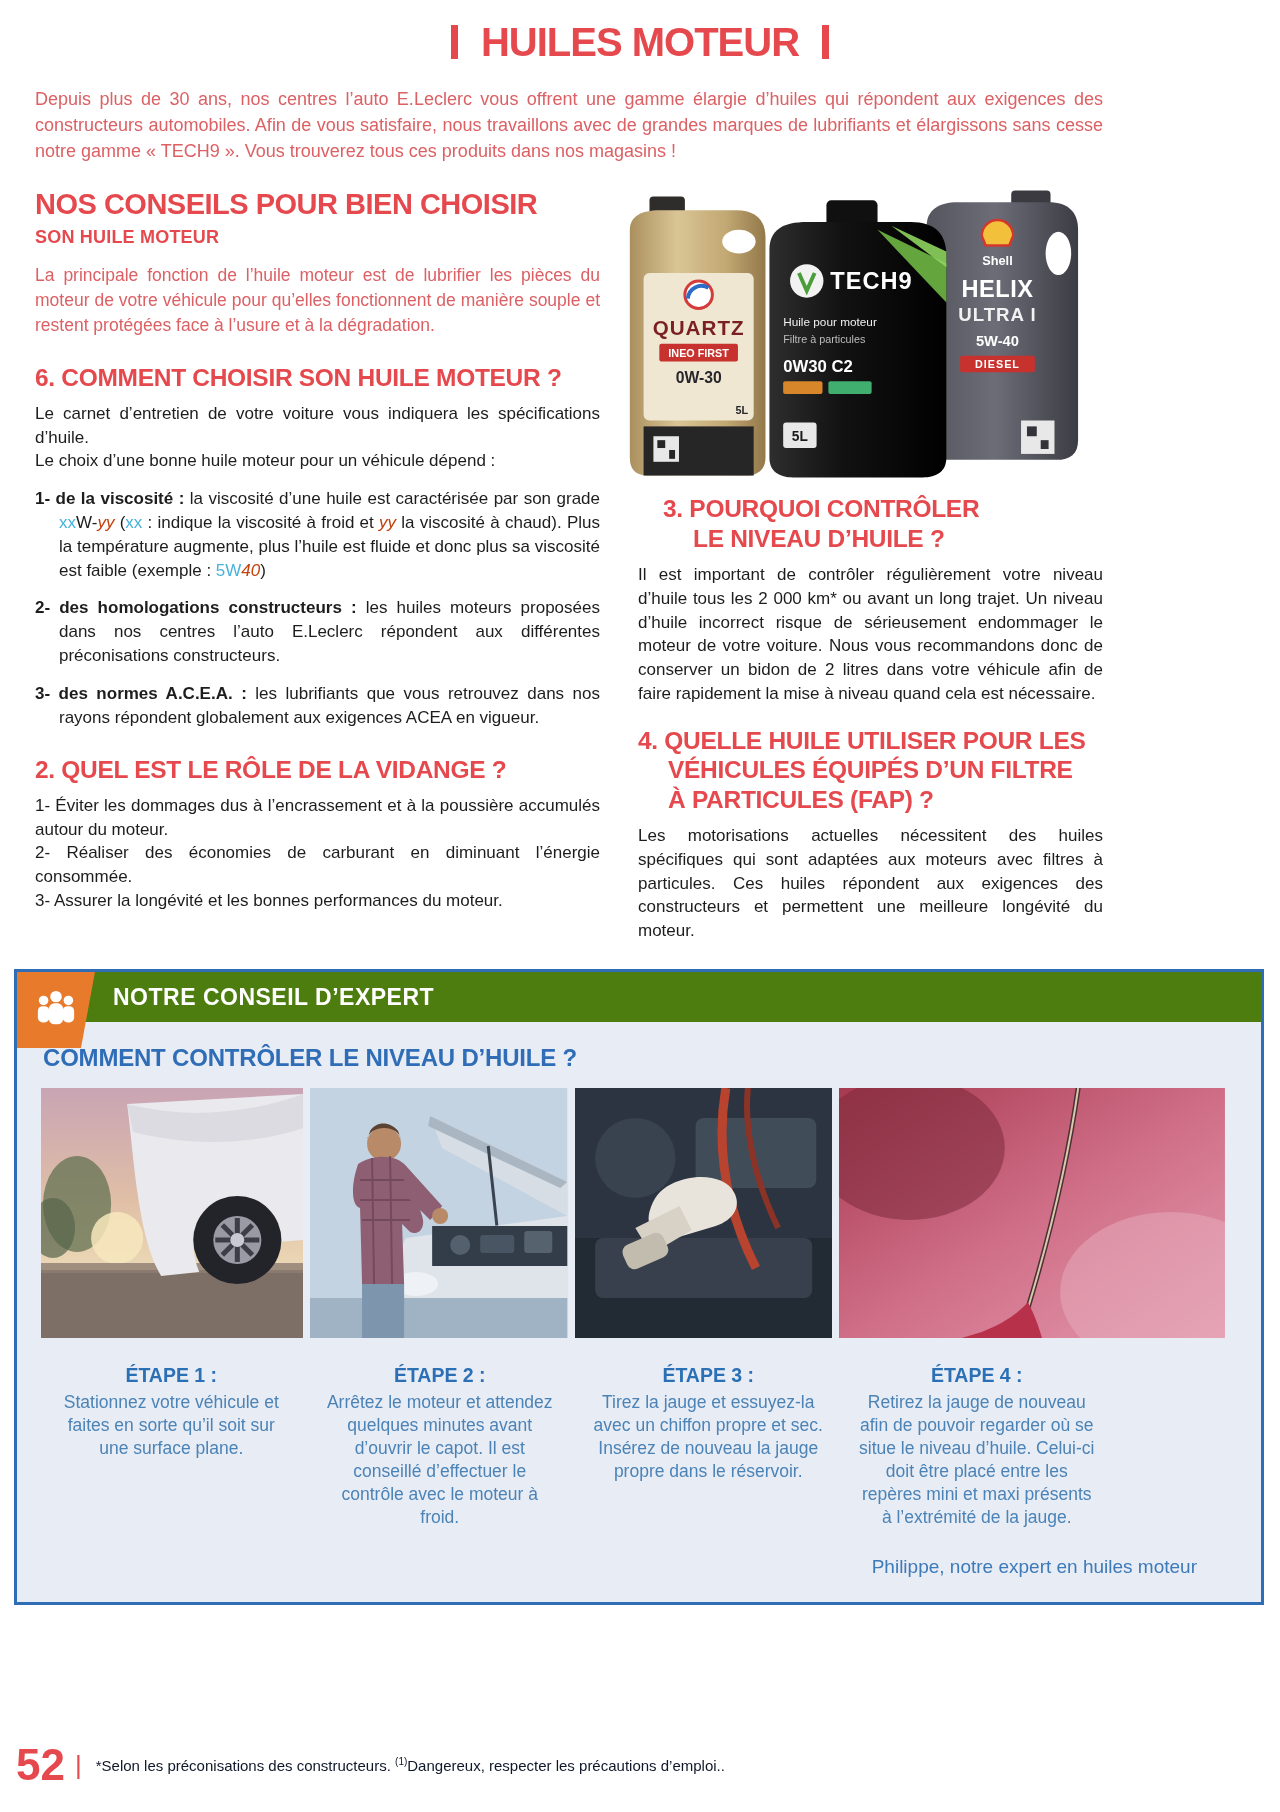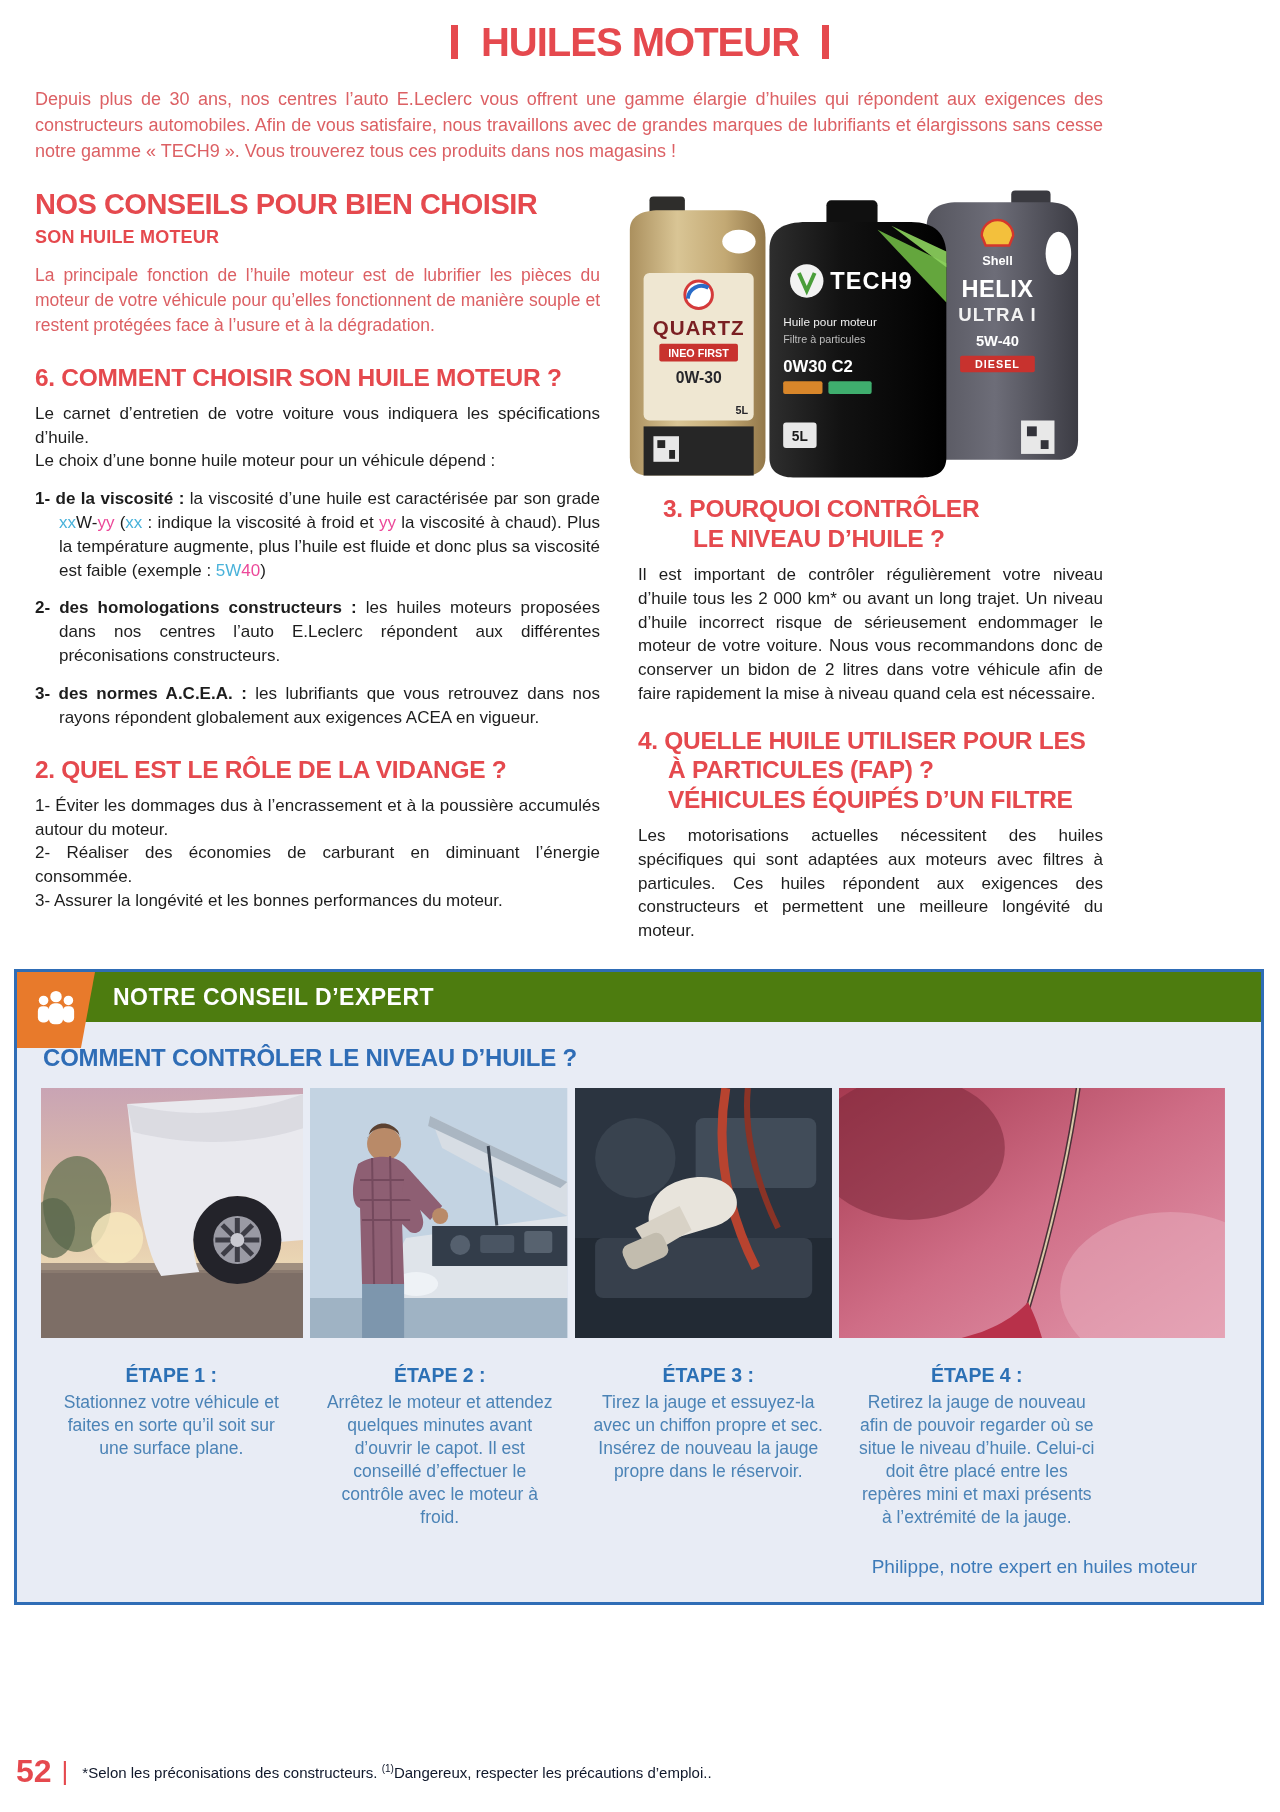--- a/index.html
+++ b/index.html
@@ -27,21 +27,21 @@
 
   .sec-title { color:#e5494e; font-size:24.5px; font-weight:bold; letter-spacing:-0.3px; margin-top:26px; line-height:1.2; }
   .sec-title .ind { display:block; padding-left:30px; }
   .sec-title.offset { margin-left:25px; }
 
   .body { font-size:17px; line-height:1.4; text-align:justify; margin-top:0; }
   .mt8 { margin-top:9px; }
   .mt14 { margin-top:14px; }
   .hang { padding-left:24px; text-indent:-24px; }
   .c-blue { color:#49b2da; }
-  .c-green { color:#ec4899; }
+  .c-green { color:#c2410c;font-style:italic; }
 
   
   .products-svg { display:block; width:462px; height:292px; margin-left:-18px; }
   .t-quartz { font-size:21px; font-weight:bold; fill:#7a1f22; letter-spacing:1px; }
   .t-ineo { font-size:11px; font-weight:bold; fill:#ffffff; }
   .t-grade1 { font-size:16px; font-weight:bold; fill:#26262b; }
   .t-size1 { font-size:11px; font-weight:bold; fill:#26262b; }
   .t-tech9 { font-size:24px; font-weight:bold; fill:#ffffff; letter-spacing:1px; }
   .t-desc { font-size:12px; fill:#f0f0f0; }
   .t-desc2 { font-size:11px; fill:#bdbdbd; }
@@ -69,21 +69,21 @@
   .photos { margin-top:16px; display:grid; grid-template-columns:1.02fr 1fr 1fr 1.5fr; gap:7px; }
   .photos svg { width:100%; height:250px; display:block; }
   .steps { width:1066px; display:grid; grid-template-columns:repeat(4,1fr); gap:8px; margin-top:26px; }
   .step { text-align:center; padding:0 12px; }
   .step h4 { color:#2b70b5; font-size:19.5px; font-weight:bold; }
   .step p { color:#4b83b6; font-size:17.5px; line-height:1.32; margin-top:4px; }
   .signature { text-align:right; color:#3d7ab8; font-size:19px; padding:26px 28px 10px 0; }
 
   
   .footer { margin-top:auto; display:flex; align-items:center; padding:14px 0 22px 16px; }
-  .pagenum { color:#e5494e; font-size:32px; font-weight:bold; }
+  .pagenum { color:#e5494e; font-size:44px; font-weight:bold; }
   .pagesep { color:#e5494e; font-size:26px; font-weight:300; margin:0 14px 0 10px; }
   .footnote { font-size:15px; color:#0f172a; }
   .footnote sup { font-size:10px; }
 </style>
 </head>
 <body>
 
 <div class="page">
 
   <header class="masthead">
@@ -195,22 +195,22 @@
         </svg>
 
         <h3 class="sec-title offset s3-title">
           <span>3. POURQUOI CONTRÔLER</span>
           <span class="ind">LE NIVEAU D’HUILE ?</span>
         </h3>
         <p class="body">Il est important de contrôler régulièrement votre niveau d’huile tous les 2 000 km* ou avant un long trajet. Un niveau d’huile incorrect risque de sérieusement endommager le moteur de votre voiture. Nous vous recommandons donc de conserver un bidon de 2 litres dans votre véhicule afin de faire rapidement la mise à niveau quand cela est nécessaire.</p>
 
         <h3 class="sec-title s4-title">
           <span>4. QUELLE HUILE UTILISER POUR LES</span>
+          <span class="ind">VÉHICULES ÉQUIPÉS D’UN FILTRE</span>
           <span class="ind">À PARTICULES (FAP) ?</span>
-          <span class="ind">VÉHICULES ÉQUIPÉS D’UN FILTRE</span>
         </h3>
         <p class="body">Les motorisations actuelles nécessitent des huiles spécifiques qui sont adaptées aux moteurs avec filtres à particules. Ces huiles répondent aux exigences des constructeurs et permettent une meilleure longévité du moteur.</p>
       </div>
     </div>
   </div>
 
   <section class="expert-box">
     <div class="orange-flag">
       <svg viewBox="0 0 48 44" aria-hidden="true">
         <g fill="#ffffff">

